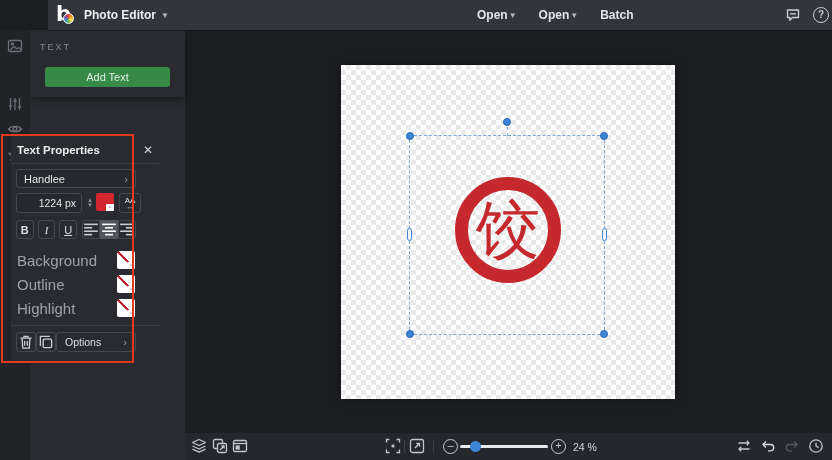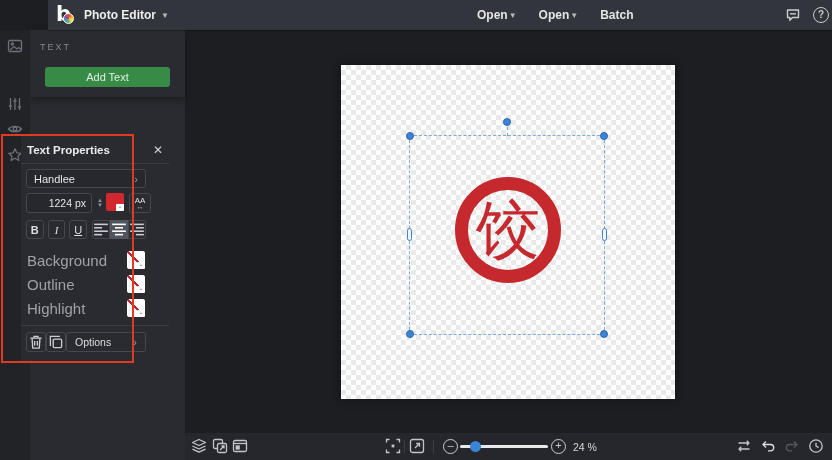--- a/index.html
+++ b/index.html
@@ -31,21 +31,21 @@
   .rail .ric{position:absolute;left:7px;width:16px;height:16px;color:#6e7178;cursor:pointer;}
 
   
   .panelcol{position:absolute;left:30px;top:30px;width:155px;height:430px;background:#292b30;z-index:4;}
   .flyout{position:absolute;left:0;top:0;width:155px;height:67px;background:#292b30;box-shadow:0 3px 7px rgba(0,0,0,.35);}
   .seclabel{position:absolute;left:10px;top:12px;font-size:9px;letter-spacing:2px;color:#85888e;}
   .addtext{position:absolute;left:15px;top:37px;width:125px;height:20px;background:var(--button-green);border-radius:3px;
     color:#dfeee1;font-size:11px;display:flex;align-items:center;justify-content:center;cursor:pointer;}
 
   
-  .props{position:absolute;left:21px;top:136px;width:148px;height:226px;background:#292b30;z-index:10;font-size:11px;}
+  .props{position:absolute;left:11px;top:136px;width:148px;height:226px;background:#292b30;z-index:10;font-size:11px;}
   .annotation{position:absolute;left:1px;top:134px;width:133px;height:229px;border:2px solid var(--annotation);z-index:20;pointer-events:none;}
   .phead{position:absolute;left:6px;top:5px;right:6px;height:18px;display:flex;align-items:center;justify-content:space-between;}
   .ptitle{font-size:11.5px;font-weight:bold;color:#eaebec;}
   .pclose{color:#d3d5d9;font-size:12px;cursor:pointer;line-height:12px;}
   .pdiv{position:absolute;left:0;right:0;height:1px;background:#3a3d43;}
   .fontsel{position:absolute;left:5px;top:33px;width:120px;height:19px;border:1px solid #45484f;border-radius:3px;background:#26282e;
     display:flex;align-items:center;justify-content:space-between;padding:0 7px;cursor:pointer;}
   .fontname{color:#e4e5e7;font-size:11px;}
   .rowchev{color:#9a9da3;font-size:11px;}
   .sizerow{position:absolute;left:5px;top:57px;width:120px;height:20px;}

